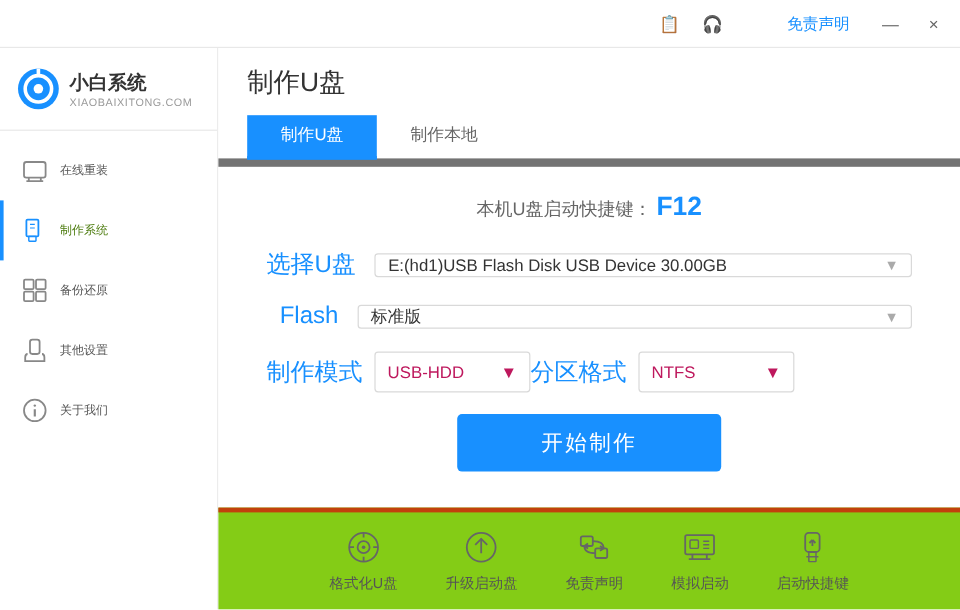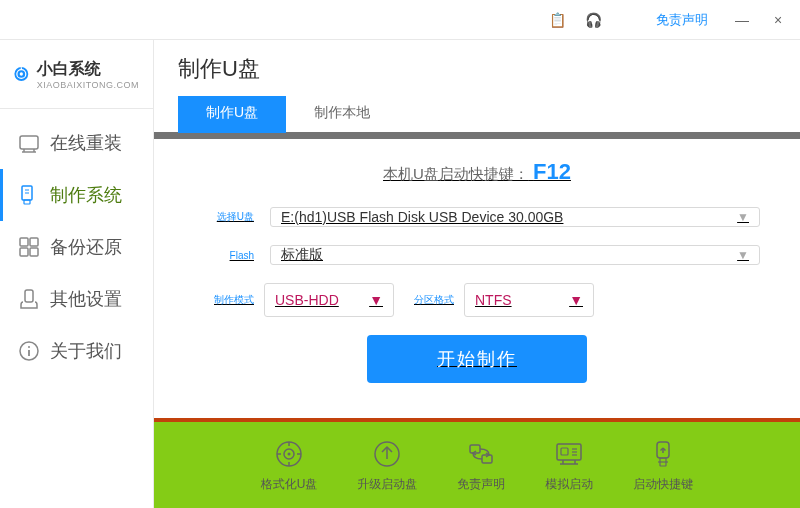--- a/index.html
+++ b/index.html
@@ -48,21 +48,21 @@
     }
 
     
     .app-body {
       display: flex;
       height: calc(508px - 40px);
     }
 
     
     .sidebar {
-      width: 154px;
+      width: 182px;
       background: #fff;
       border-right: 1px solid #e8e8e8;
       padding-top: 0;
       display: flex;
       flex-direction: column;
     }
     .logo-area {
       display: flex;
       align-items: center;
       padding: 16px 14px;
@@ -91,21 +91,21 @@
       flex: 1;
       padding-top: 8px;
     }
     .nav-item {
       display: flex;
       align-items: center;
       gap: 10px;
       padding: 14px 18px;
       cursor: pointer;
       color: #555;
-      font-size: 18px;
+      font-size: 10px;
       position: relative;
       transition: background 0.15s;
     }
     .nav-item.active {
       color: #4d7c0f;
     }
     .nav-item.active::before {
       content: '';
       position: absolute;
       left: 0;
@@ -157,21 +157,20 @@
     .tab.active {
       color: #fff;
       background: #1890ff;
       border-bottom-color: #1890ff;
     }
 
     
     .form-area {
       flex: 1;
       padding: 20px 40px;
-      text-decoration: underline;
     }
     .shortcut-hint {
       text-align: center;
       font-size: 15px;
       color: #666;
       margin-bottom: 22px;
     }
     .shortcut-hint span.key {
       color: #1890ff;
       font-size: 22px;
@@ -179,21 +178,21 @@
     }
 
     .form-row {
       display: flex;
       align-items: center;
       margin-bottom: 18px;
       gap: 16px;
     }
     .form-label {
       color: #1890ff;
-      font-size: 10px;
+      font-size: 20px;
       min-width: 60px;
       text-align: right;
     }
     .form-select {
       flex: 1;
       height: 20px;
       border: 1px solid #d9d9d9;
       border-radius: 3px;
       padding: 0 10px;
       font-size: 14px;

